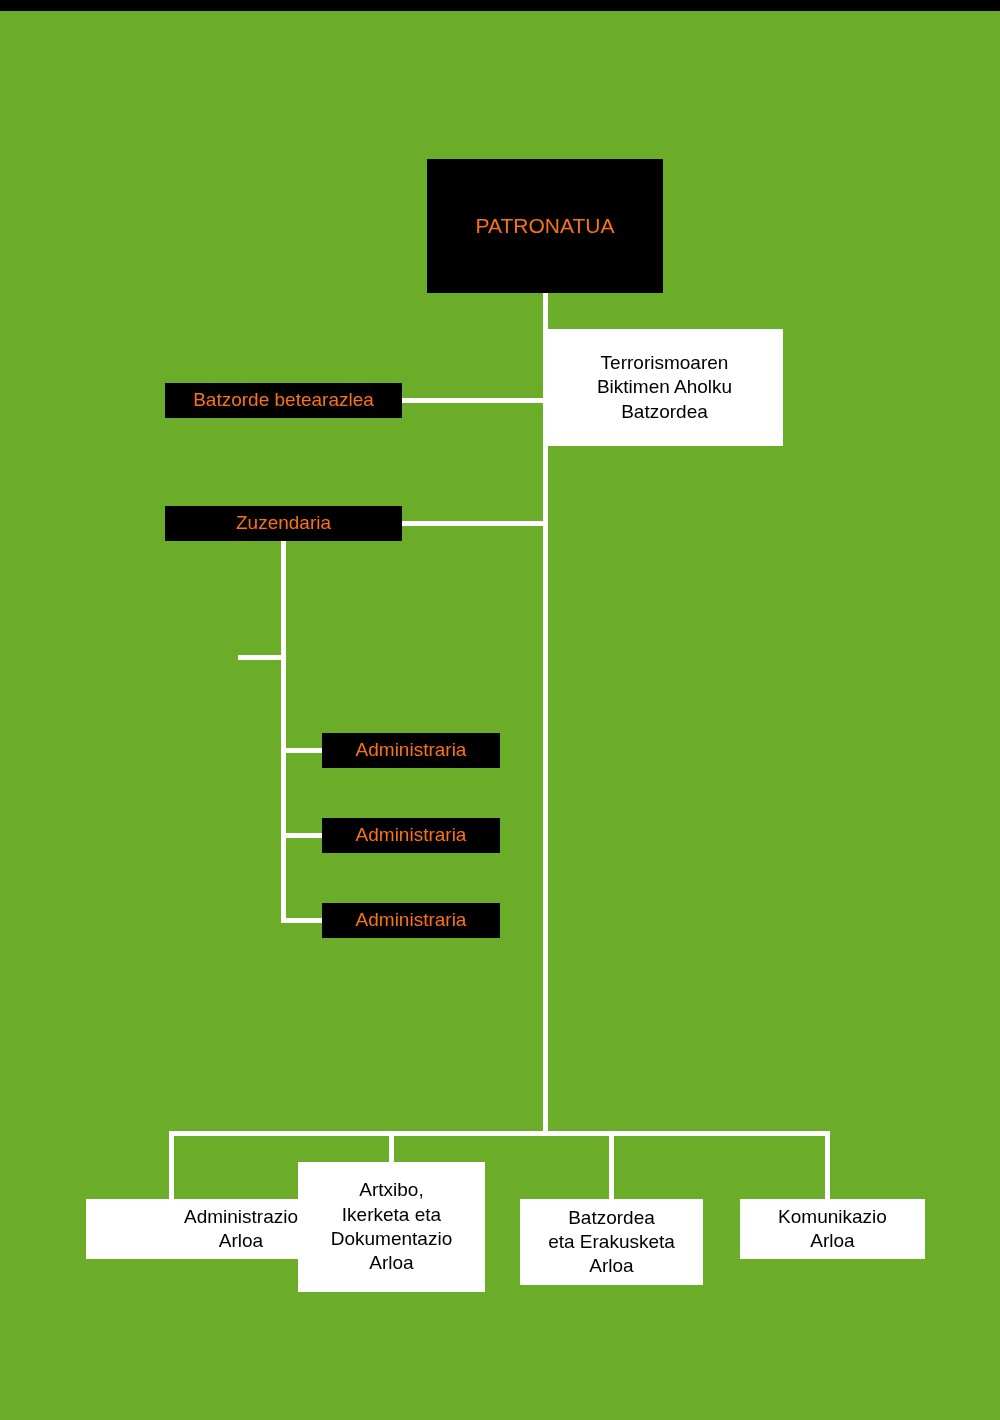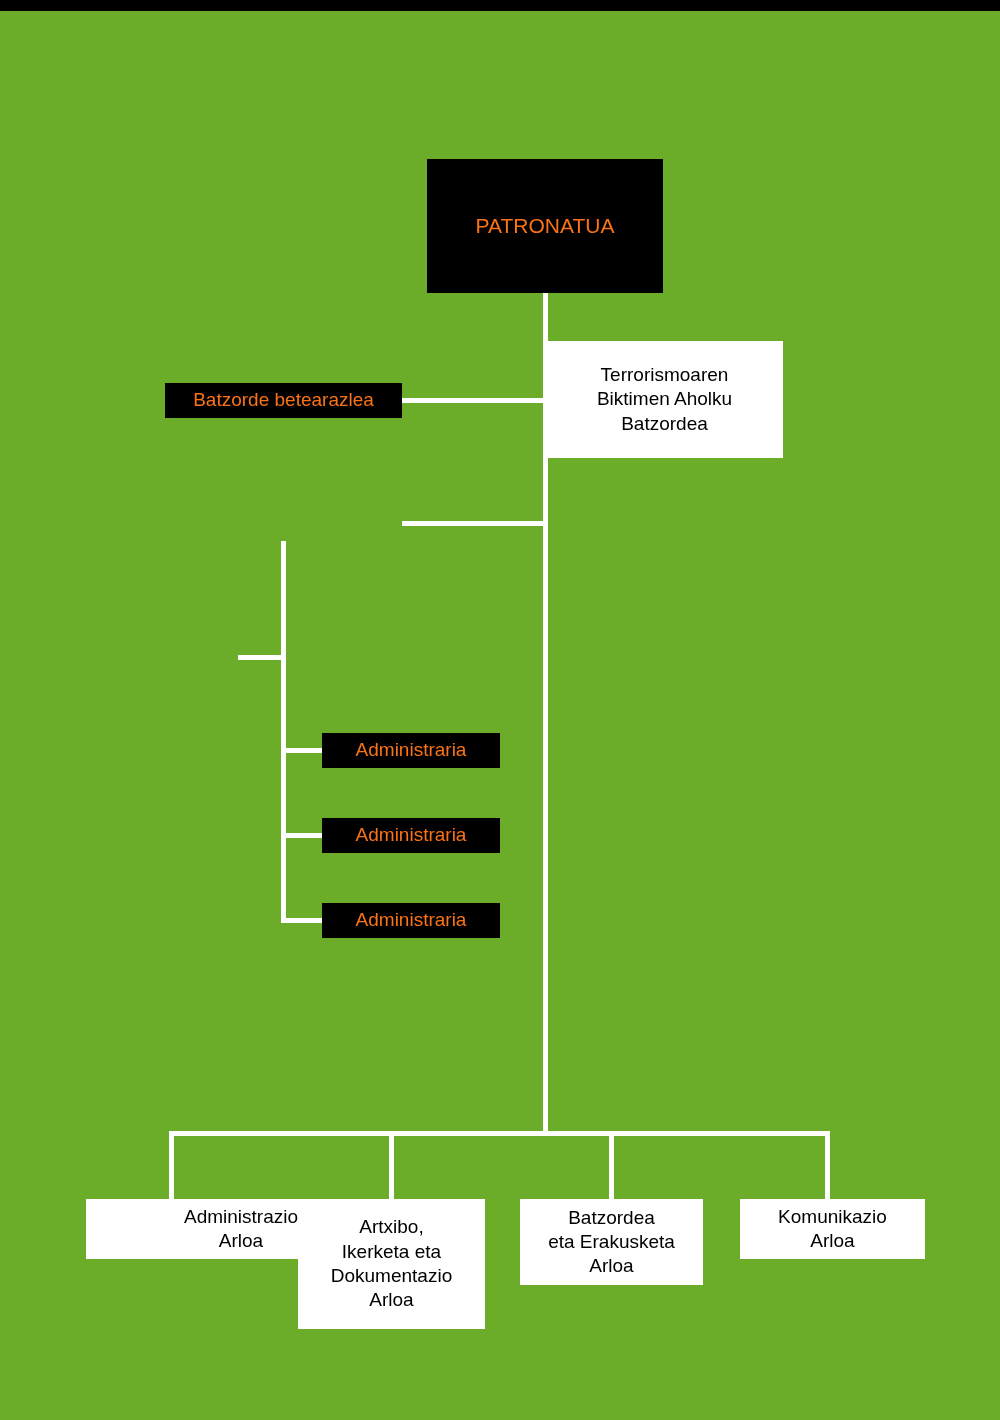--- a/index.html
+++ b/index.html
@@ -50,29 +50,29 @@
     display: block;
     white-space: pre-line;
   }
   .conn {
     position: absolute;
     background: #FFFFFF;
   }
 
   
   #n-patronatua   { left: 427px; top: 159px;  width: 236px; height: 134px; font-size: 21px; }
-  #n-terrorismoa  { left: 546px; top: 341px;  width: 237px; height: 117px; }
+  #n-terrorismoa  { left: 546px; top: 329px;  width: 237px; height: 117px; }
   #n-batzorde     { left: 165px; top: 383px;  width: 237px; height: 35px;  }
   #n-zuzendaria   { left: 165px; top: 506px;  width: 237px; height: 35px;  }
   #n-idazkaria    { left: 83px;  top: 614px;  width: 155px; height: 86px;  }
   #n-admin1       { left: 322px; top: 733px;  width: 178px; height: 35px;  }
   #n-admin2       { left: 322px; top: 818px;  width: 178px; height: 35px;  }
   #n-admin3       { left: 322px; top: 903px;  width: 178px; height: 35px;  }
   #n-area1        { left: 86px;  top: 1199px; width: 218px; height: 60px; justify-content: flex-end;  }
-  #n-area2        { left: 298px; top: 1199px; width: 187px; height: 130px; }
+  #n-area2        { left: 298px; top: 1162px; width: 187px; height: 130px; }
   #n-area3        { left: 520px; top: 1199px; width: 183px; height: 86px;  }
   #n-area4        { left: 740px; top: 1199px; width: 185px; height: 60px;  }
 
   
   
   #c-trunk        { left: 543px; top: 292px;  width: 5px;   height: 842px; }
   
   #c-batzorde     { left: 402px; top: 398px;  width: 145px; height: 5px;  }
   
   #c-zuzendaria   { left: 402px; top: 521px;  width: 145px; height: 5px;  }
@@ -119,20 +119,23 @@
   <div class="node light" id="n-terrorismoa">
     <span class="node-label">Terrorismoaren
 Biktimen Aholku
 Batzordea</span>
   </div>
 
   <div class="node dark" id="n-batzorde">
     <span class="node-label">Batzorde betearazlea</span>
   </div>
 
+  <div class="node dark" id="n-zuzendaria">
+    <span class="node-label">Zuzendaria</span>
+  </div>
 
 
   <div class="node dark" id="n-admin1">
     <span class="node-label">Administraria</span>
   </div>
 
   <div class="node dark" id="n-admin2">
     <span class="node-label">Administraria</span>
   </div>
 

